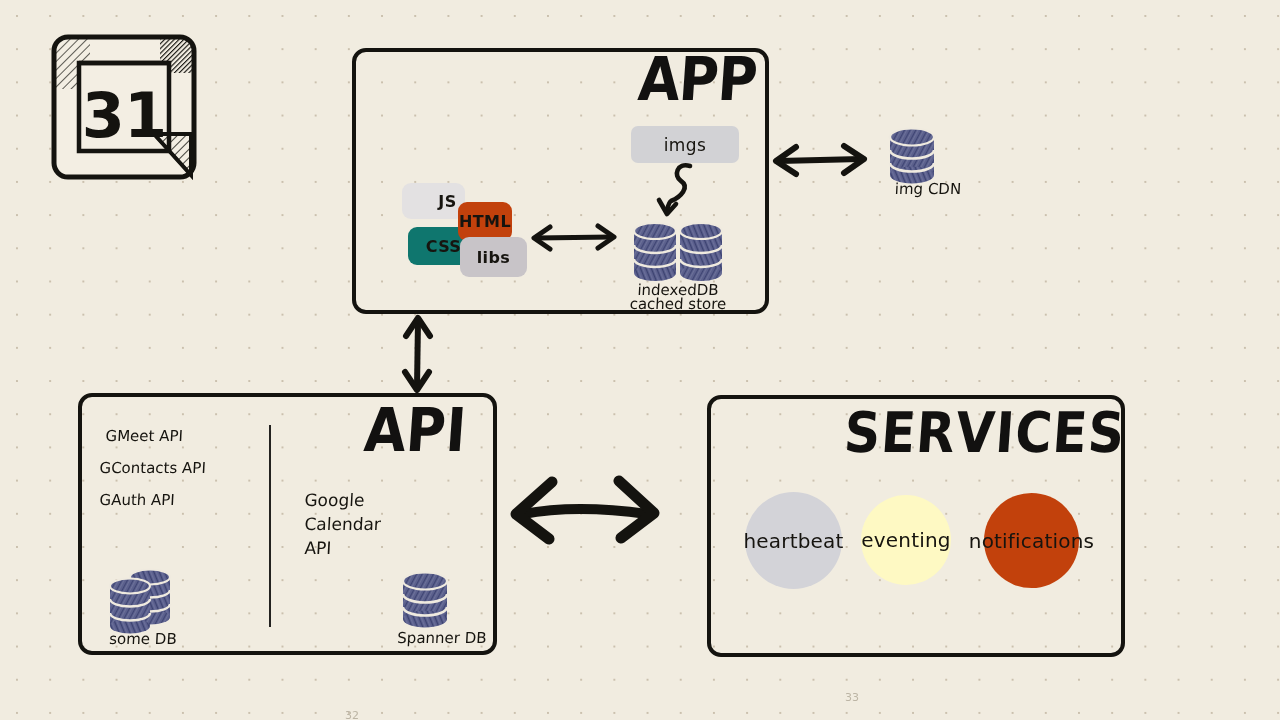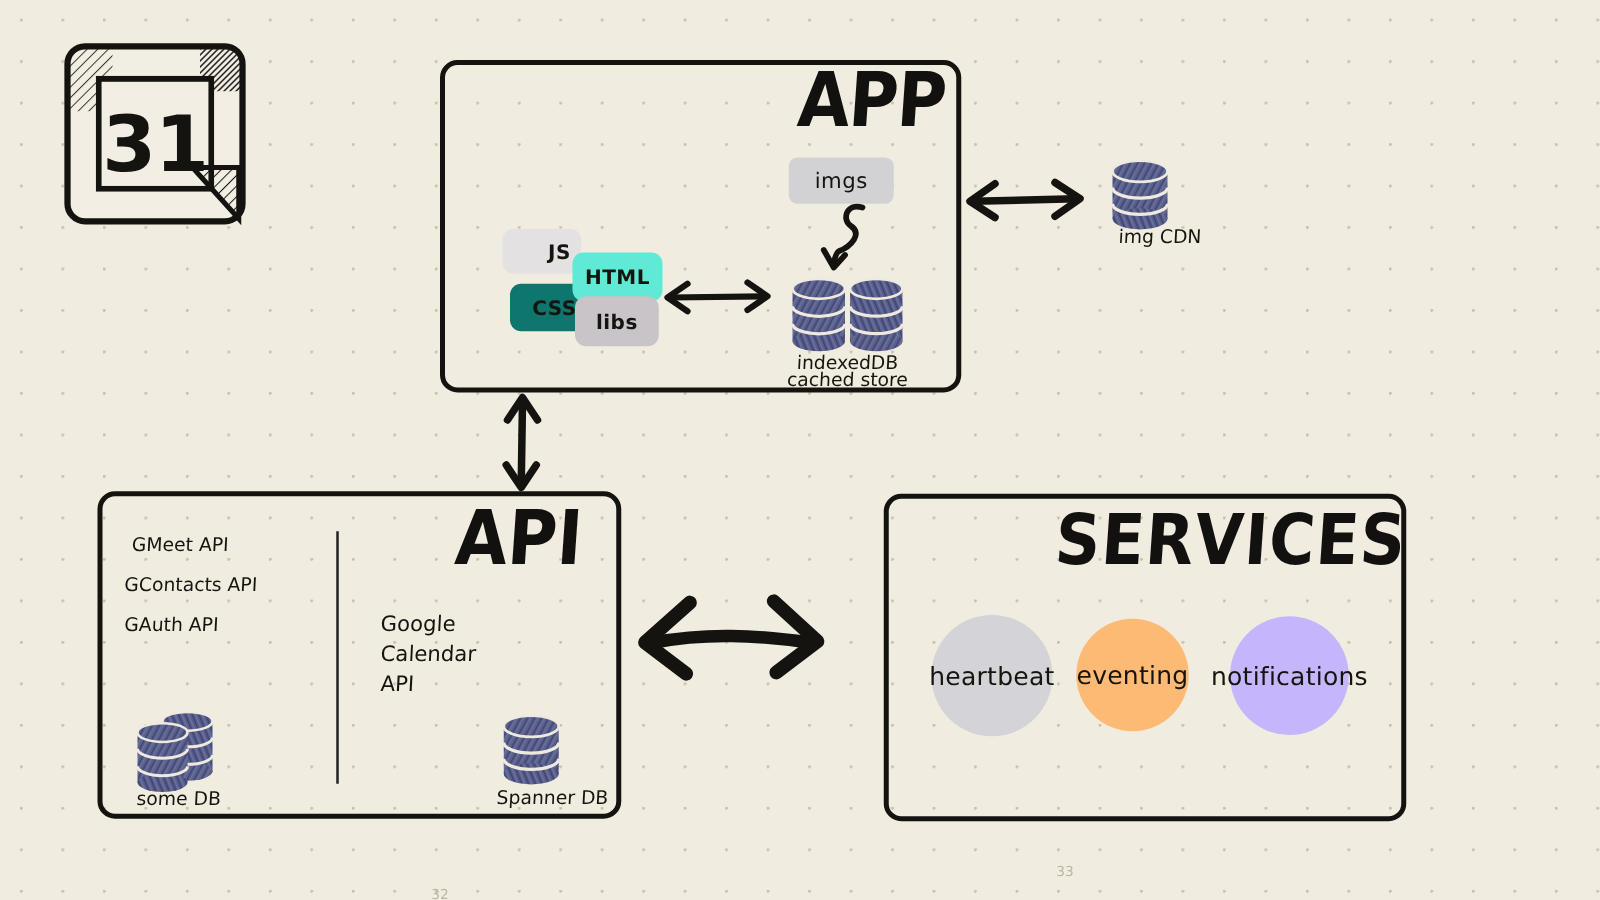--- a/index.html
+++ b/index.html
@@ -75,44 +75,44 @@
     justify-content: center;
     font-family: "DejaVu Sans", sans-serif;
     font-size: 16px;
     font-weight: bold;
     color: #16140f;
     box-sizing: border-box;
     letter-spacing: 0.4px;
   }
   #card-js   { left: 402px; top: 183px; width: 63px;  height: 36px; background: #E3E1E2; z-index: 1; padding-left: 28px; }
   #card-css  { left: 408px; top: 227px; width: 71px;  height: 38px; background: #0f766e; z-index: 2; }
-  #card-html { left: 458px; top: 202px; width: 72px;  height: 39px; background: #5eead4; z-index: 3; }
+  #card-html { left: 458px; top: 202px; width: 54px;  height: 39px; background: #c2410c; z-index: 3; }
   #card-libs { left: 460px; top: 237px; width: 67px;  height: 40px; background: #C8C4C8; z-index: 4; }
 
   #card-imgs {
-    left: 631px; top: 126px; width: 84px; height: 37px;
+    left: 631px; top: 126px; width: 108px; height: 37px;
     background: #D2D2D5; border-radius: 7px;
     font-weight: normal; font-size: 17px;
   }
 
   
   .svc-circle {
     position: absolute;
     border-radius: 50%;
     display: flex;
     align-items: center;
     justify-content: center;
     font-family: "DejaVu Sans", sans-serif;
     font-size: 20px;
     color: #16140f;
     letter-spacing: 0.2px;
   }
   #circ-heartbeat     { left: 745px; top: 492px; width: 97px;  height: 97px;  background: #D3D3D8; }
-  #circ-eventing      { left: 861px; top: 495px; width: 90px;  height: 90px;  background: #fdba74; }
-  #circ-notifications { left: 984px; top: 493px; width: 95px;  height: 95px;  background: #c4b5fd; }
+  #circ-eventing      { left: 861px; top: 495px; width: 90px;  height: 90px;  background: #fef9c3; }
+  #circ-notifications { left: 984px; top: 493px; width: 95px;  height: 95px;  background: #c2410c; }
 
   
   #api-divider {
     position: absolute;
     left: 269px; top: 425px;
     width: 2px; height: 202px;
     background: #232220;
   }
 
   

